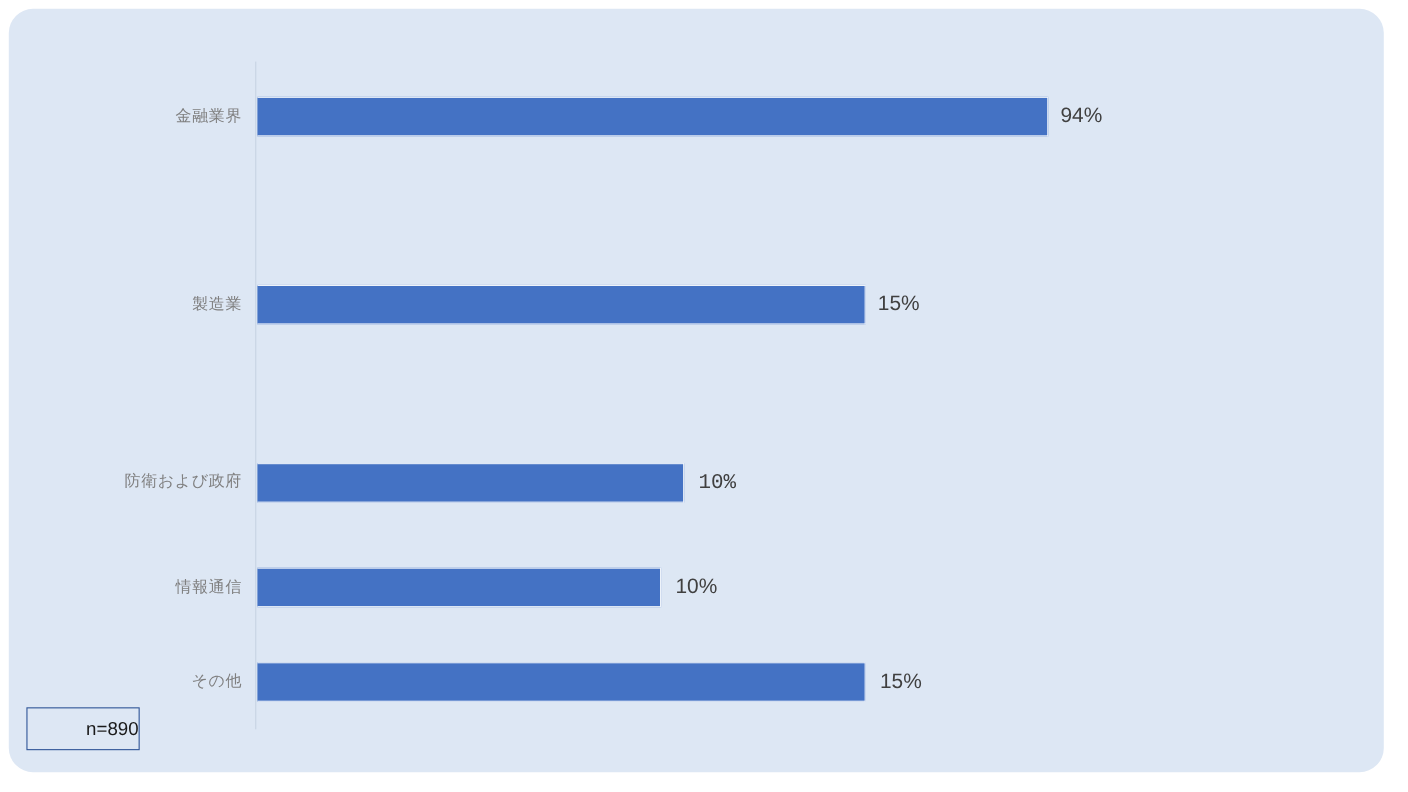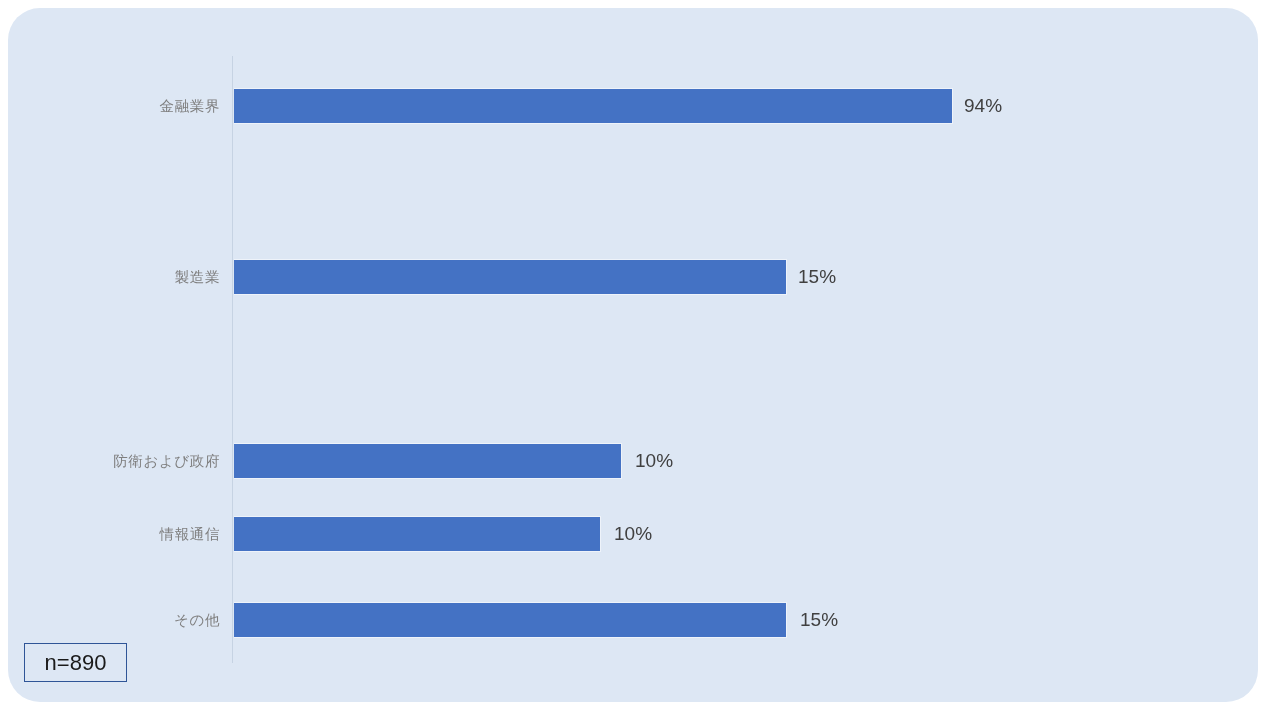--- a/index.html
+++ b/index.html
@@ -14,21 +14,21 @@
     overflow: hidden;
   }
 
   #chart-panel {
     position: absolute;
     left: 8px;
     top: 8px;
     width: 1250px;
     height: 694px;
     background: #dde7f4;
-    border-radius: 32px;
+    border-radius: 22px;
   }
 
   
   #plot-area {
     position: absolute;
     left: 0;
     top: 0;
     width: 1250px;
     height: 694px;
   }
@@ -101,22 +101,22 @@
     height: 39px;
     border: 1.5px solid #2f5597;
     background: #dde7f4;
     box-sizing: border-box;
   }
   #sample-size-text {
     display: block;
     width: 100%;
     height: 100%;
     line-height: 37px;
-    text-align: center;
-    font-size: 22px;
+    text-align: right;
+    font-size: 17px;
     color: #1a1a1a;
     font-family: "Liberation Sans", sans-serif;
   }
 </style>
 </head>
 <body>
 
 <div id="chart-panel">
   <div id="plot-area">
 
@@ -133,21 +133,21 @@
 
     <div class="bar-row" style="top:251px;">
       <span class="bar-category-label">製造業</span>
       <div class="bar-track">
         <div class="bar-fill" style="width:553px;"></div>
         <span class="bar-value-label" style="left:565px;">15%</span>
       </div>
     </div>
 
 
-    <div class="bar-row" style="top:435px;">
+    <div class="bar-row" style="top:413px;font-family:Liberation Mono, monospace;">
       <span class="bar-category-label">防衛および政府</span>
       <div class="bar-track">
         <div class="bar-fill" style="width:388px;"></div>
         <span class="bar-value-label" style="left:402px;">10%</span>
       </div>
     </div>
 
     <div class="bar-row" style="top:508px;">
       <span class="bar-category-label">情報通信</span>
       <div class="bar-track">

